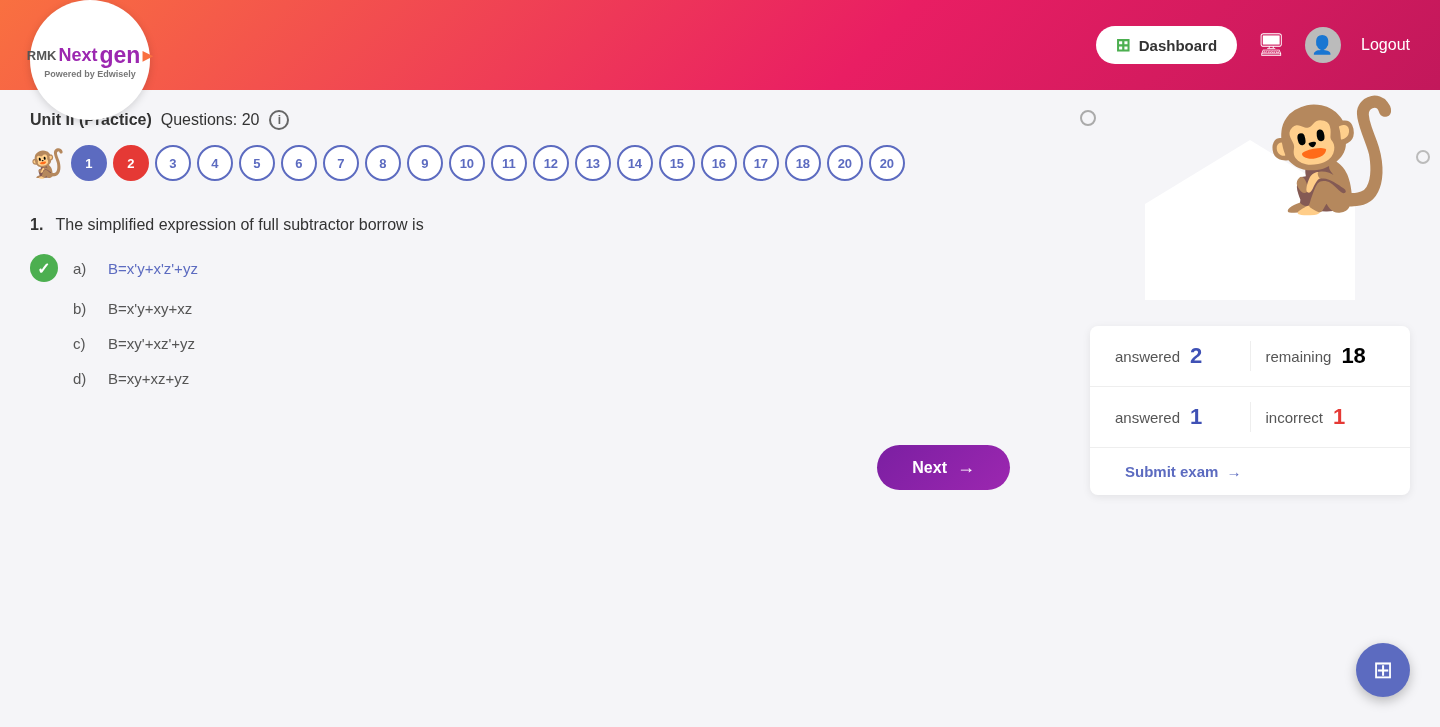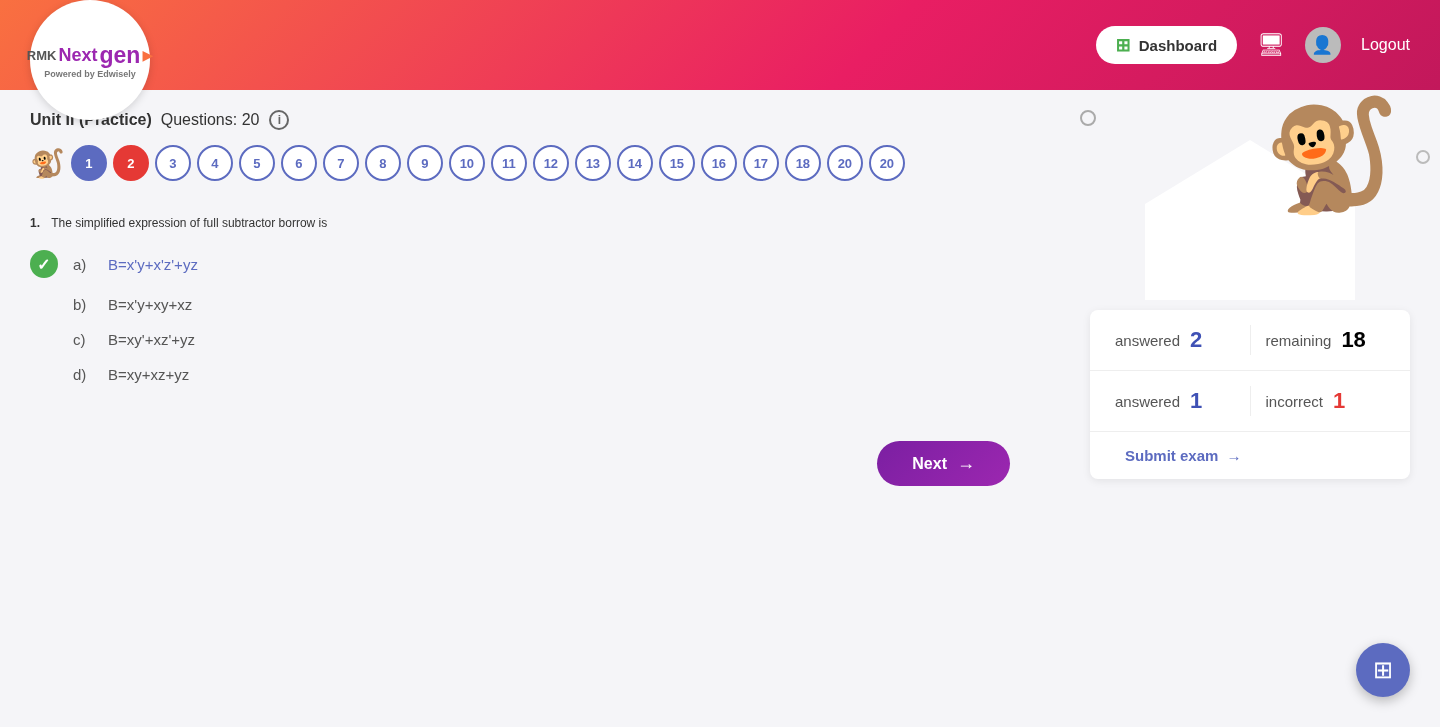--- a/index.html
+++ b/index.html
@@ -101,21 +101,21 @@
       border-color: #e53935;
     }
     .q-num.completed {
       background: #5c6bc0;
       color: white;
       border-color: #5c6bc0;
     }
 
     
     .question-section { padding: 10px 0; }
-    .question-text { font-size: 12px; color: #333; margin-bottom: 20px; font-weight: 500; }
+    .question-text { font-size: 16px; color: #333; margin-bottom: 20px; font-weight: 500; }
     .question-num { font-weight: 700; margin-right: 8px; }
 
     
     .option { display: flex; align-items: center; gap: 15px; margin-bottom: 18px; cursor: pointer; }
     .option-label { font-size: 15px; color: #555; font-weight: 500; min-width: 20px; }
     .option-text { font-size: 15px; color: #555; }
     .option-check {
       width: 28px; height: 28px; border-radius: 50%;
       background: #4caf50;
       display: flex; align-items: center; justify-content: center;
@@ -202,21 +202,21 @@
       width: 14px; height: 14px;
       border-radius: 50%;
       border: 2px solid #bbb;
     }
 
     
     .stats-panel {
       background: white;
       border-radius: 8px;
       width: 320px;
-      margin: 10px auto;
+      margin: 26px auto;
       box-shadow: 0 2px 8px rgba(0,0,0,0.08);
     }
     .stats-row {
       display: flex;
       align-items: center;
       padding: 15px 25px;
       border-bottom: 1px solid #eee;
     }
     .stats-row:last-child { border-bottom: none; }
     .stat-item { display: flex; align-items: center; gap: 10px; flex: 1; }

